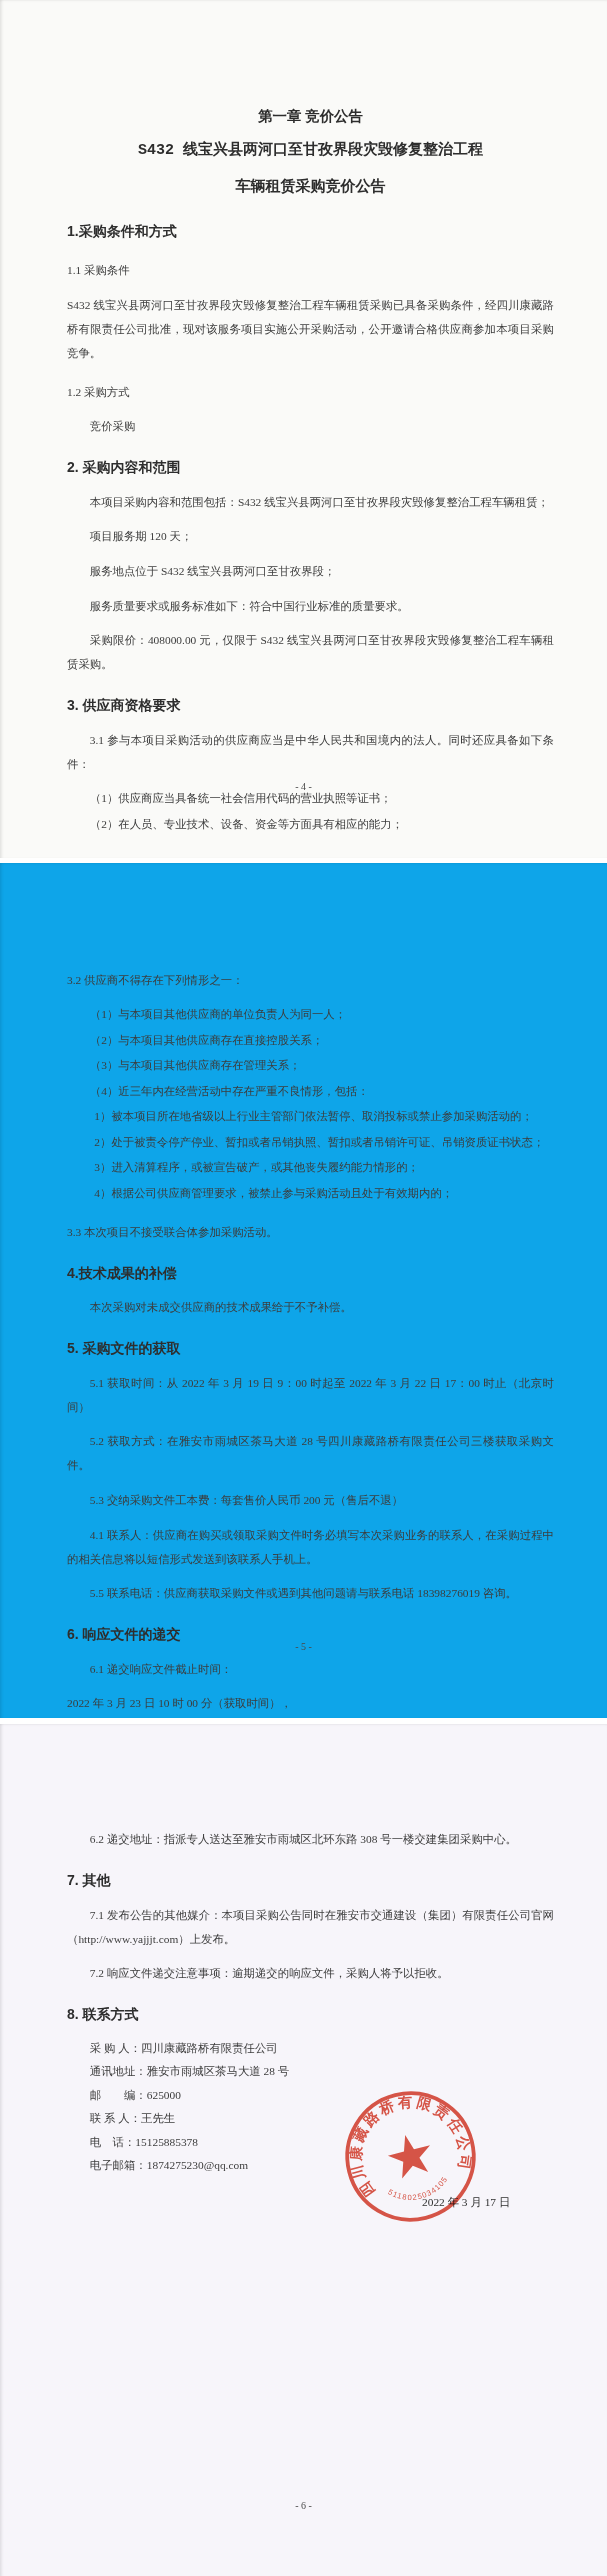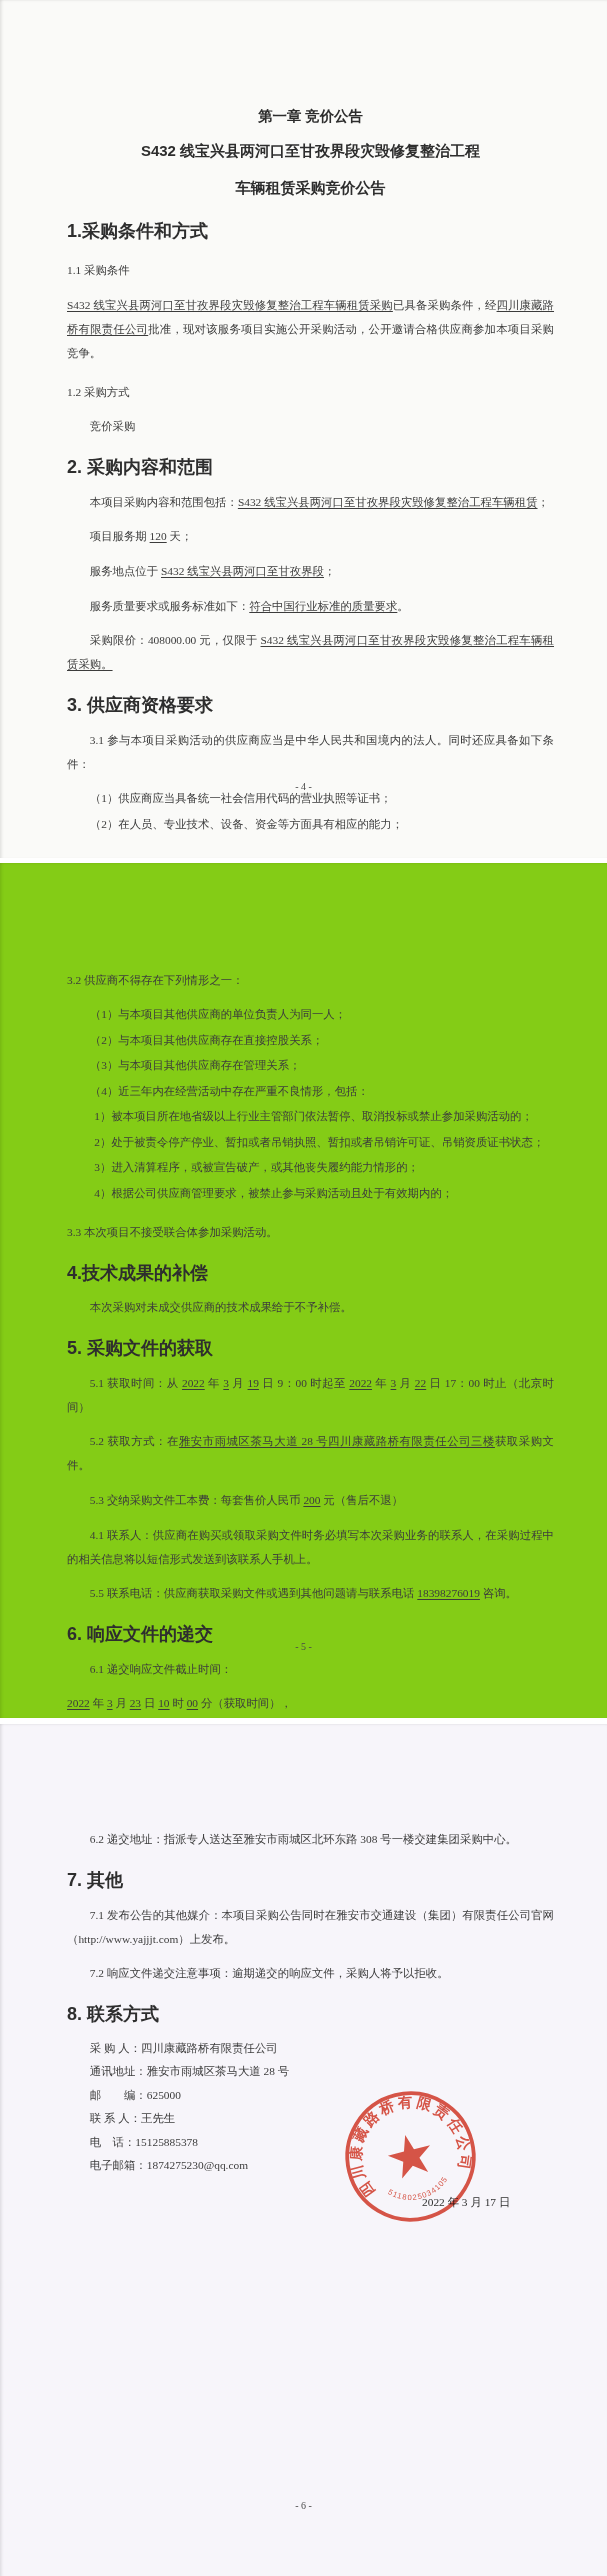--- a/index.html
+++ b/index.html
@@ -3,39 +3,39 @@
 <meta charset="utf-8">
 <style>
   html,body { margin:0; padding:0; background:#ffffff; }
   .doc { width:607px; position:relative; font-family:"Liberation Serif", serif; }
   .page {
     position:relative; width:607px; box-sizing:border-box;
     padding-left:67px; padding-right:53px; overflow:hidden;
     box-shadow: inset 3px 0 3px -1.5px rgba(0,0,0,0.10), inset 0 1.5px 2.3px -0.8px rgba(0,0,0,0.06);
   }
   .page1 { height:858px; background:#fafaf8; padding-top:105px; }
-  .page2 { height:855px; background:#84cc16; padding-top:90px; }
+  .page2 { height:855px; background:#0ea5e9; padding-top:90px; }
   .page3 { height:853px; background:#f7f5fa; padding-top:93px; }
   .gap1 { height:4.6px; background:#ffffff; }
   .gap2 { height:6px; background:#ffffff; }
 
   .blk { font-size:11.4px; line-height:24px; color:#3c3c3c; text-align:justify; margin:0; }
   .t1 { font-family:"Liberation Sans", sans-serif; font-weight:bold; font-size:14.4px;
         line-height:23px; text-align:center; color:#2d2d2d; margin:0 0 6px 0; }
-  .t2 { font-family:Liberation Sans, sans-serif; font-weight:bold; font-size:15px;
+  .t2 { font-family:Liberation Mono, monospace; font-weight:bold; font-size:15px;
         line-height:28px; text-align:center; color:#2d2d2d; margin:9px; }
-  .h  { font-family:"Liberation Sans", sans-serif; font-weight:bold; font-size:18px;
+  .h  { font-family:"Liberation Sans", sans-serif; font-weight:bold; font-size:14px;
         line-height:23px; color:#2e2e2e; text-align:left; margin:18px 0 10.6px 0; }
   .sub { margin:15px 0 10.6px 0; }
   .p  { margin:10.6px 0; }
   .pi { margin:10.6px 0; text-indent:2em; }
   .li { margin:1.5px 0; text-indent:2em; }
   .li2{ margin:1.5px 0; text-indent:2.4em; }
   .pc { margin:0 0 0 2em; line-height:23.5px; text-align:left; }
-  .u  { text-decoration:underline; text-underline-offset:2.3px;margin-top:15px; }
+  .u  { text-underline-offset:2.3px;margin-top:15px; }
 
   .pgnum { position:absolute; left:0; right:0; bottom:65px; text-align:center;
            font-size:10px; color:#4a4a4a; line-height:12px; }
 
   .seal { position:absolute; left:342px; top:364px; width:137px; height:137px;
           transform:rotate(-14deg); opacity:0.88; mix-blend-mode:multiply; z-index:2; }
   .seal-co { fill:#d8402e; font-family:"Liberation Serif", serif; font-weight:bold;
              font-size:19px; letter-spacing:4px; }
   .seal-no { fill:#d8402e; font-family:"Liberation Sans", sans-serif;
              font-size:10px; letter-spacing:1.5px; }

